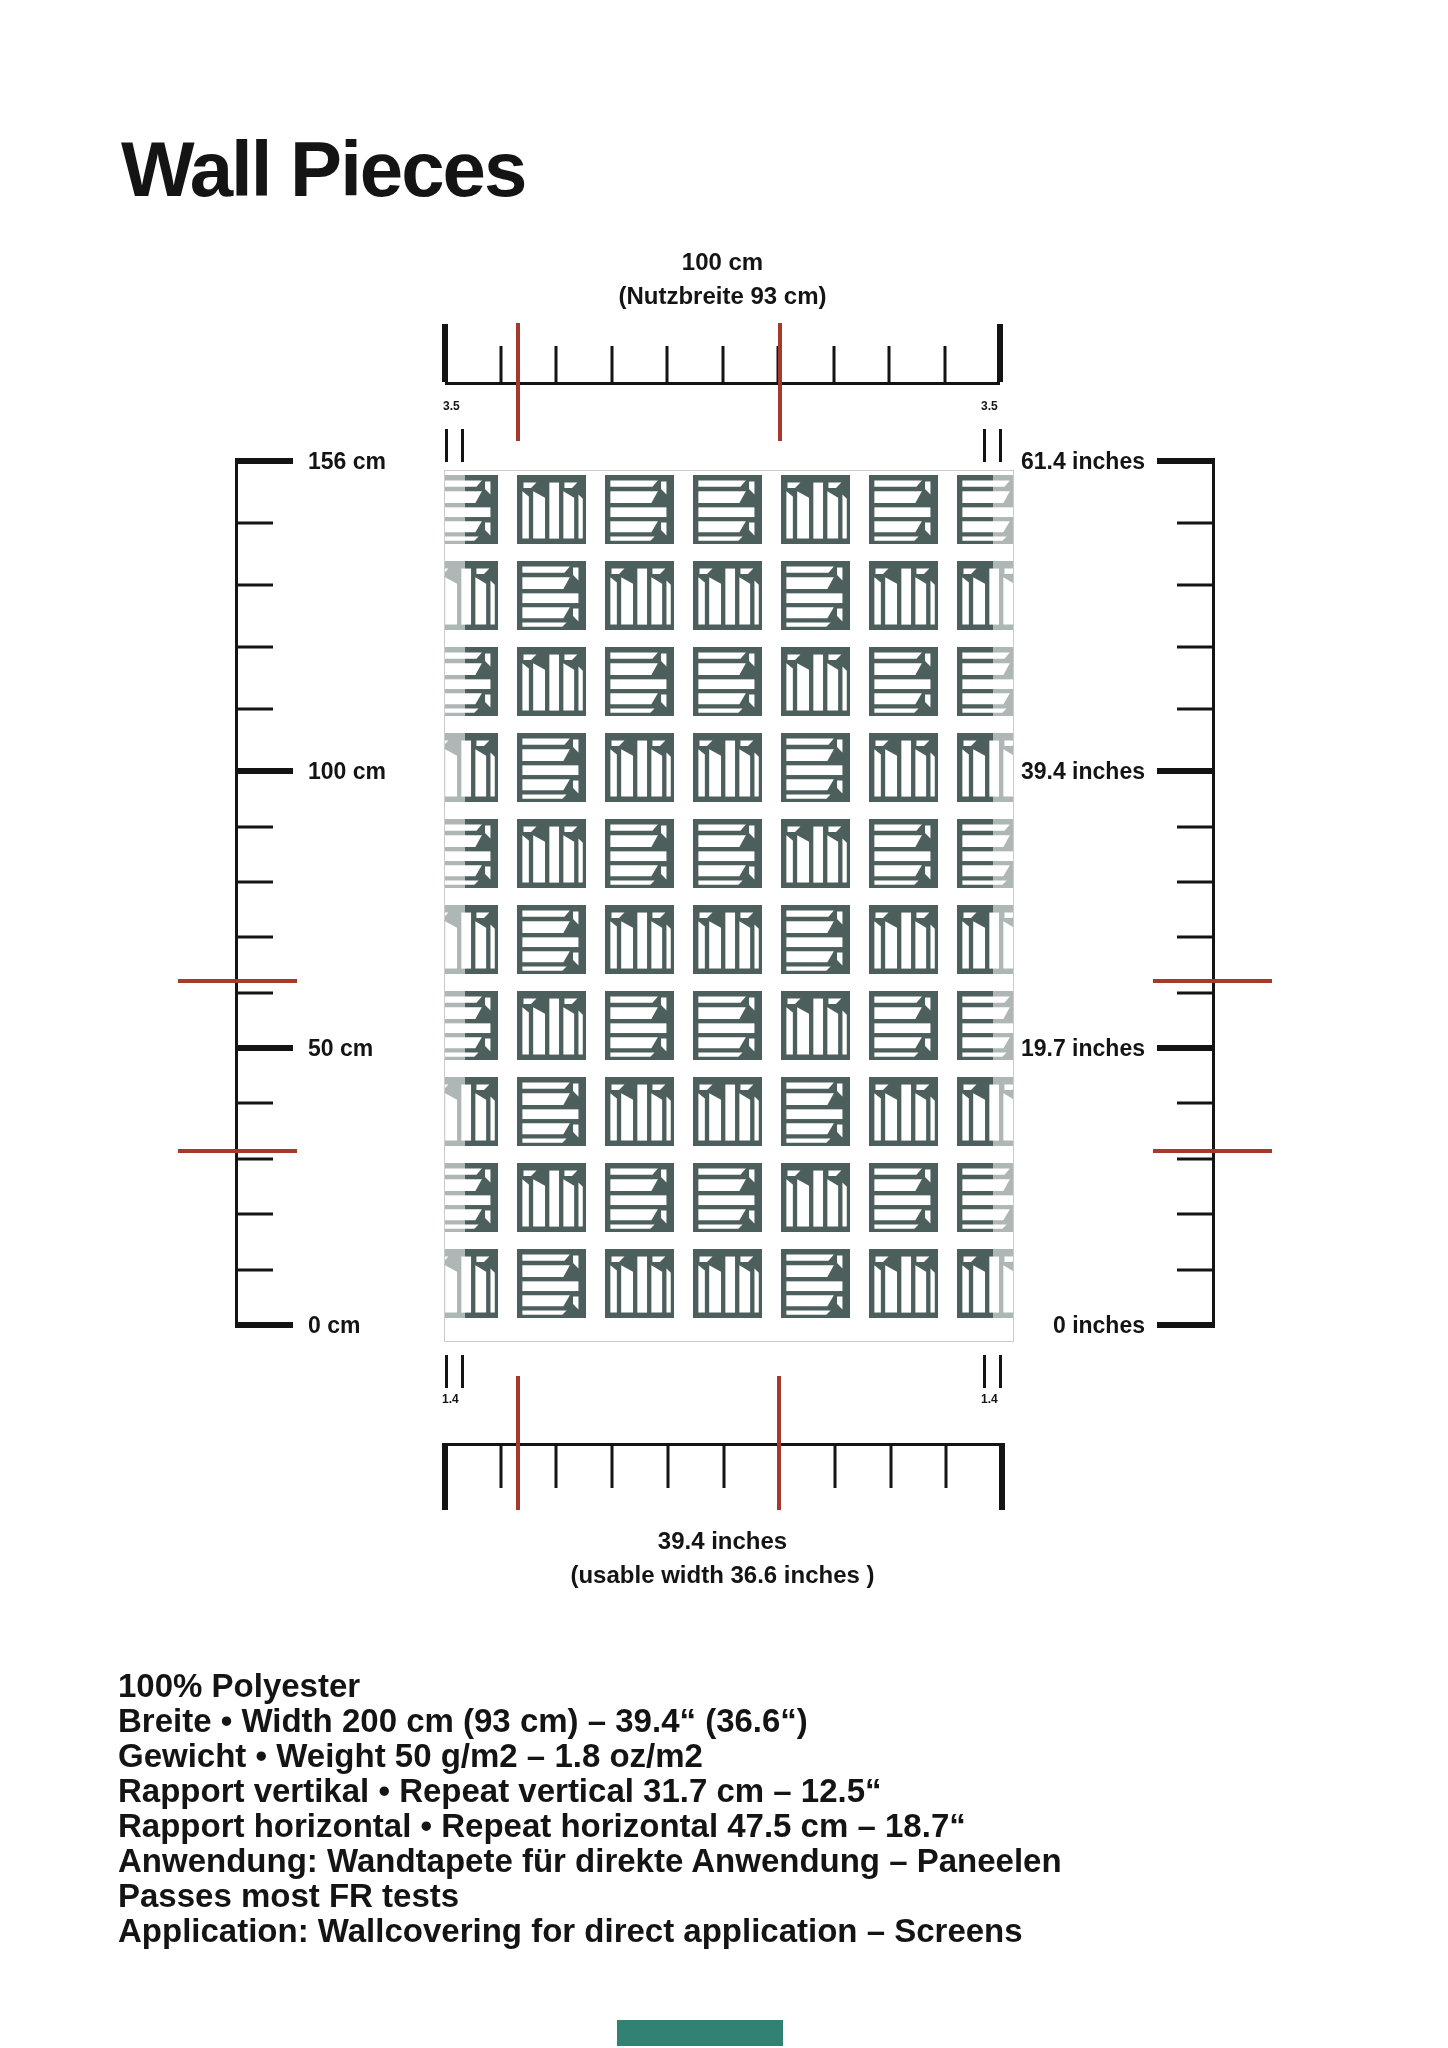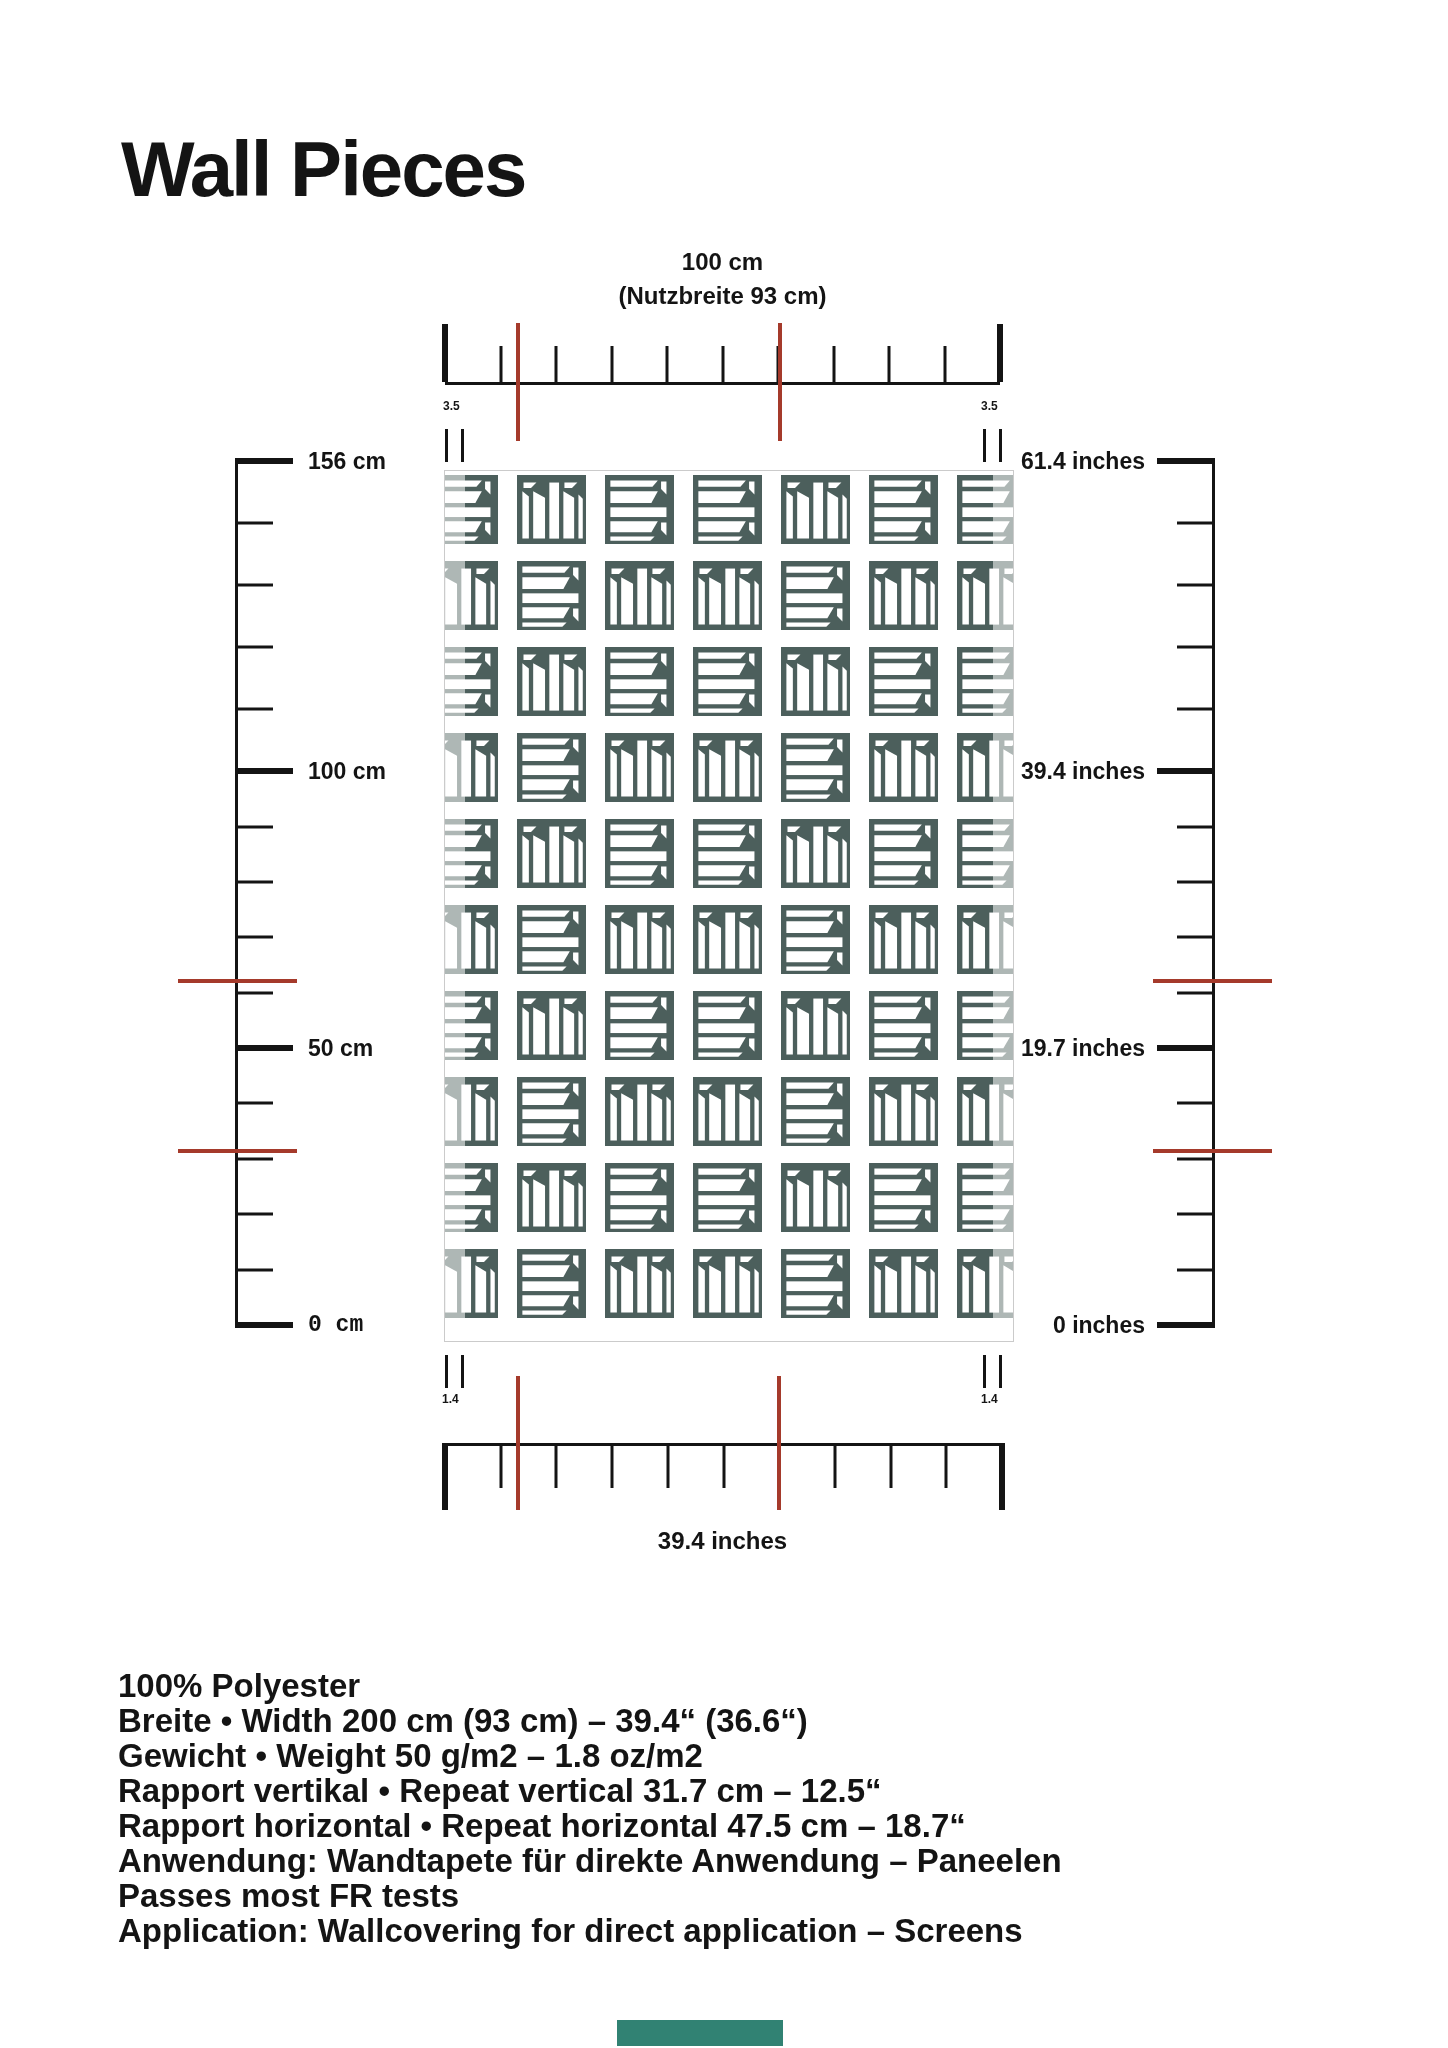--- a/index.html
+++ b/index.html
@@ -129,21 +129,21 @@
     <div class="vmin" style="top: 48.72%;"></div>
     <div class="vmin" style="top: 55.13%;"></div>
     <div class="vmin" style="top: 61.54%;"></div>
     <div class="vmaj" style="top: 67.95%;"></div>
     <div class="vlabel" style="top: 67.95%;">50 cm</div>
     <div class="vmin" style="top: 74.36%;"></div>
     <div class="vmin" style="top: 80.77%;"></div>
     <div class="vmin" style="top: 87.18%;"></div>
     <div class="vmin" style="top: 93.59%;"></div>
     <div class="vmaj" style="top: 100%;"></div>
-    <div class="vlabel" style="top: 100%; font-family: Liberation Mono, monospace;">0 cm</div>
+    <div class="vlabel" style="top: 100%;">0 cm</div>
     <div class="redh" style="top: 60.2%;"></div>
     <div class="redh" style="top: 79.86%;"></div>
   </div>
 
 <div class="abs vruler right">
     <div class="vline"></div>
     <div class="vmaj" style="top: 0%;"></div>
     <div class="vlabel" style="top: 0%;">61.4 inches</div>
     <div class="vmin" style="top: 7.18%;"></div>
     <div class="vmin" style="top: 14.36%;"></div>
@@ -403,20 +403,21 @@
     <div class="htick" style="left: 70%;"></div>
     <div class="htick" style="left: 80%;"></div>
     <div class="htick" style="left: 90%;"></div>
     <div class="htick end" style="left: 100%;"></div>
     <div class="redv" style="left: 13.15%;"></div>
     <div class="redv" style="left: 60%;"></div>
   </div>
 
 <div class="abs axisblock bottom">
   <div>39.4 inches</div>
+  <div>(usable width 36.6 inches )</div>
 </div>
 
 <div class="abs specs">
     <div class="specline">100% Polyester</div>
     <div class="specline">Breite • Width 200 cm (93 cm) – 39.4“ (36.6“)</div>
     <div class="specline">Gewicht • Weight 50 g/m2 – 1.8 oz/m2</div>
     <div class="specline">Rapport vertikal • Repeat vertical 31.7 cm – 12.5“</div>
     <div class="specline">Rapport horizontal • Repeat horizontal 47.5 cm – 18.7“</div>
     <div class="specline">Anwendung: Wandtapete für direkte Anwendung – Paneelen</div>
     <div class="specline">Passes most FR tests</div>

